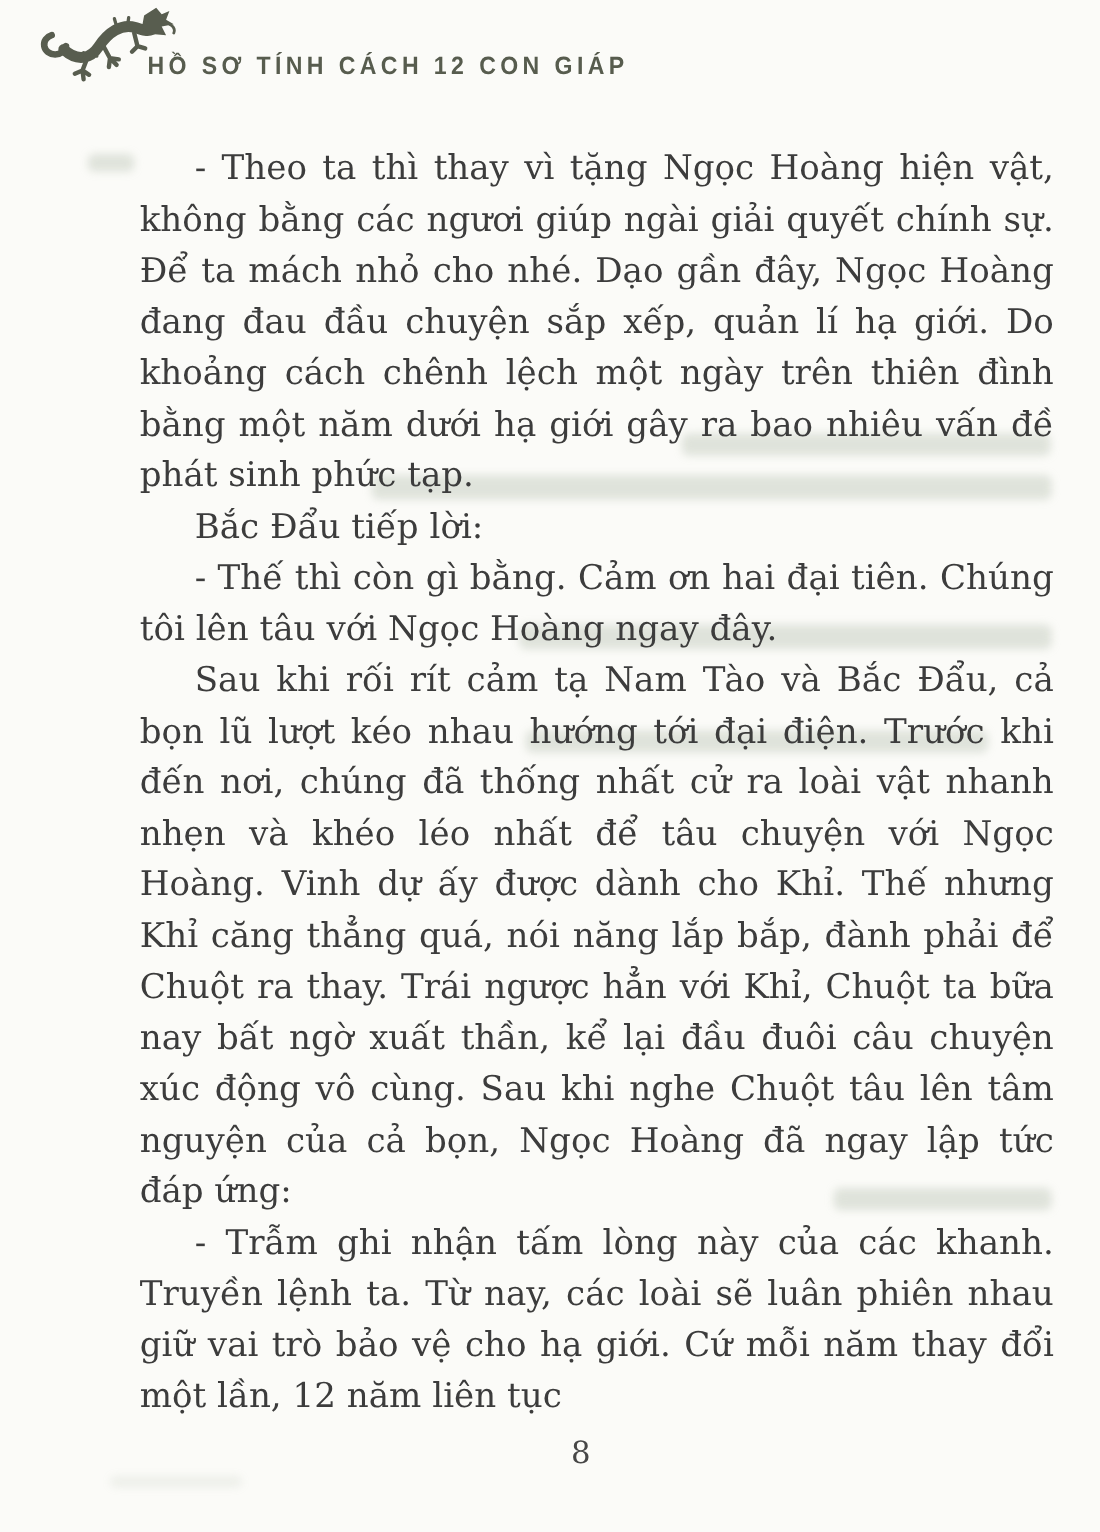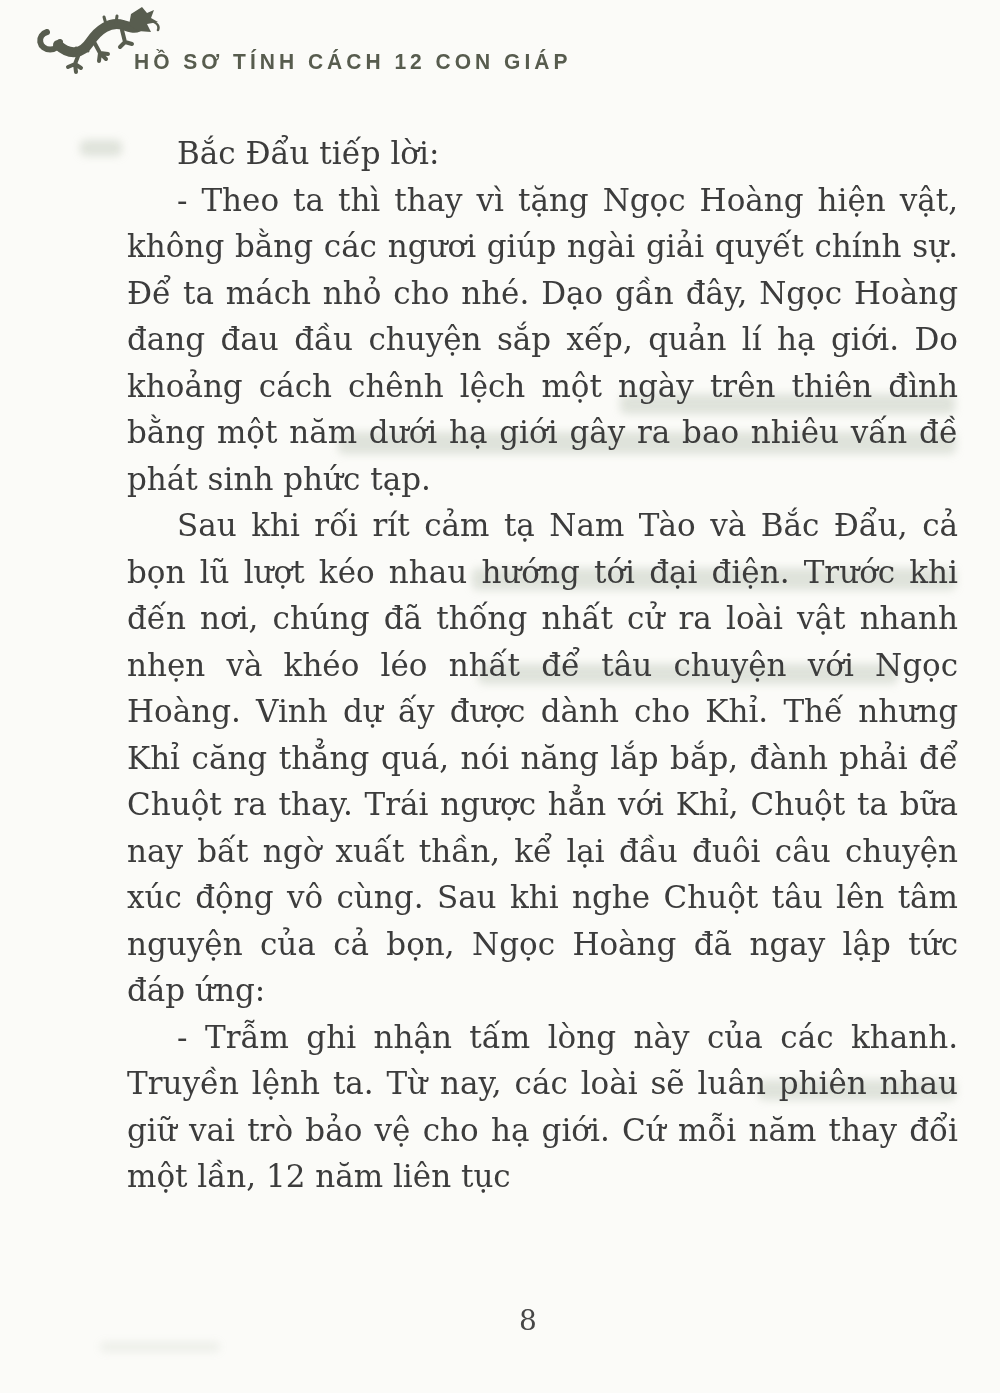--- a/index.html
+++ b/index.html
@@ -96,21 +96,22 @@
           <path d="M101,10 L112,3 L117,9 L124,6 L121,14 L128,18 L117,20 L121,28 L108,27 L99,21 Z"></path>
         </g>
 
         <path d="M124,18 q6,3 4,8" fill="none" stroke="#585d4f" stroke-width="2.5" stroke-linecap="round"></path>
       </svg>
     </span>
     <span class="book-title">HỒ SƠ TÍNH CÁCH 12 CON GIÁP</span>
   </div>
 
   <div class="body-text">
+    <p>- Theo ta thì thay vì tặng Ngọc Hoàng hiện vật, không bằng các ngươi giúp ngài giải quyết chính sự. Để ta mách nhỏ cho nhé. Dạo gần đây, Ngọc Hoàng đang đau đầu chuyện sắp xếp, quản lí hạ giới. Do khoảng cách chênh lệch một ngày trên thiên đình bằng một năm dưới hạ giới gây ra bao nhiêu vấn đề phát sinh phức tạp.</p>
     <p>Bắc Đẩu tiếp lời:</p>
-    <p>- Theo ta thì thay vì tặng Ngọc Hoàng hiện vật, không bằng các ngươi giúp ngài giải quyết chính sự. Để ta mách nhỏ cho nhé. Dạo gần đây, Ngọc Hoàng đang đau đầu chuyện sắp xếp, quản lí hạ giới. Do khoảng cách chênh lệch một ngày trên thiên đình bằng một năm dưới hạ giới gây ra bao nhiêu vấn đề phát sinh phức tạp.</p>
+    <p>- Thế thì còn gì bằng. Cảm ơn hai đại tiên. Chúng tôi lên tâu với Ngọc Hoàng ngay đây.</p>
     <p>Sau khi rối rít cảm tạ Nam Tào và Bắc Đẩu, cả bọn lũ lượt kéo nhau hướng tới đại điện. Trước khi đến nơi, chúng đã thống nhất cử ra loài vật nhanh nhẹn và khéo léo nhất để tâu chuyện với Ngọc Hoàng. Vinh dự ấy được dành cho Khỉ. Thế nhưng Khỉ căng thẳng quá, nói năng lắp bắp, đành phải để Chuột ra thay. Trái ngược hẳn với Khỉ, Chuột ta bữa nay bất ngờ xuất thần, kể lại đầu đuôi câu chuyện xúc động vô cùng. Sau khi nghe Chuột tâu lên tâm nguyện của cả bọn, Ngọc Hoàng đã ngay lập tức đáp ứng:</p>
     <p>- Trẫm ghi nhận tấm lòng này của các khanh. Truyền lệnh ta. Từ nay, các loài sẽ luân phiên nhau giữ vai trò bảo vệ cho hạ giới. Cứ mỗi năm thay đổi một lần, 12 năm liên tục</p>
   </div>
 
   <div class="page-number">8</div>
 
 </div>
 
 </body></html>

